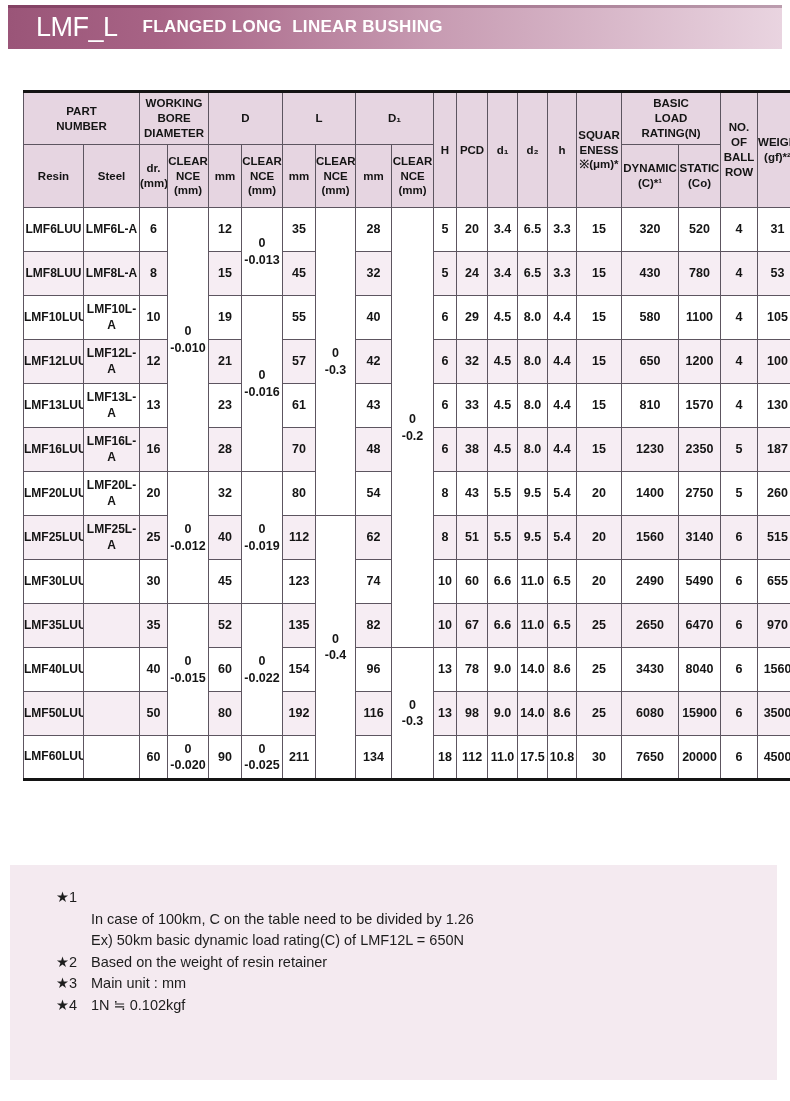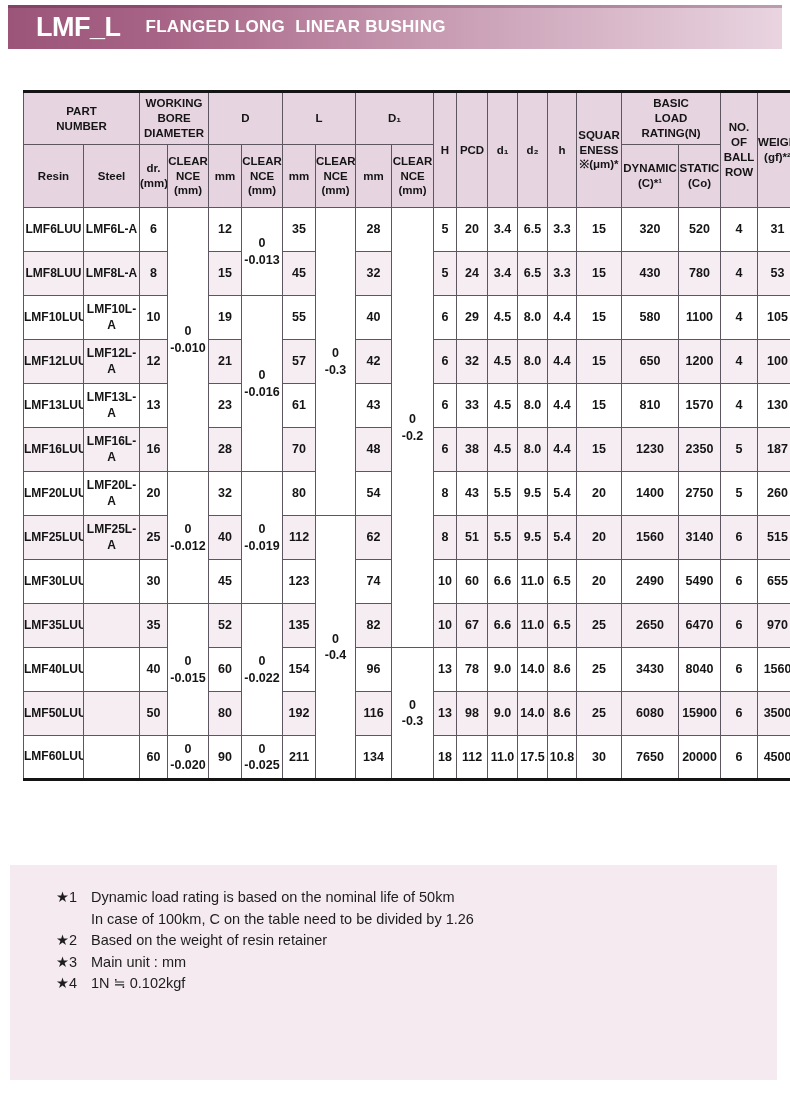--- a/index.html
+++ b/index.html
@@ -8,21 +8,21 @@
     font-family:"Liberation Sans",sans-serif;color:#111;
     overflow:hidden;position:relative;
   }
   
   .title-bar{
     margin:5px 8px 0 8px;height:44px;box-sizing:border-box;
     background:linear-gradient(90deg,#9a5578 0%,#a86486 20%,#c79bb2 55%,#e9d4e0 100%);
     box-shadow:inset 0 3px 0 rgba(72,16,46,.28);
     display:flex;align-items:center;padding-left:28px;
   }
-  .model{color:#fff;font-size:27px;font-weight:bold;letter-spacing:-0.5px;white-space:pre;}
+  .model{color:#fff;font-size:27px;font-weight:normal;letter-spacing:-0.5px;white-space:pre;}
   .subtitle{color:#fff;font-size:17px;font-weight:bold;margin-left:25px;letter-spacing:.3px;white-space:pre;}
   
   table.spec{
     border-collapse:collapse;table-layout:fixed;width:774px;
     margin:41px 0 0 23px;
     border-top:3px solid #141414;border-bottom:3px solid #141414;
     border-left:1.5px solid #2b2b2b;border-right:1.5px solid #2b2b2b;
   }
   .spec th,.spec td{
     border:1px solid #5d5560;text-align:center;vertical-align:middle;
@@ -390,25 +390,28 @@
       <td>20000</td>
       <td>6</td>
       <td>4500</td>
     </tr>
   </tbody>
 </table>
 
 <div class="notes">
   <div class="note-line">
     <span class="note-marker">★1</span>
-    <span class="note-text">Dynamic load rating is based on the nominal life of 50km</span>
   </div>
   <div class="note-line">
     <span class="note-marker"></span>
     <span class="note-text">In case of 100km, C on the table need to be divided by 1.26</span>
+  </div>
+  <div class="note-line">
+    <span class="note-marker"></span>
+    <span class="note-text">Ex) 50km basic dynamic load rating(C) of LMF12L = 650N</span>
   </div>
   <div class="note-line">
     <span class="note-marker">★2</span>
     <span class="note-text">Based on the weight of resin retainer</span>
   </div>
   <div class="note-line">
     <span class="note-marker">★3</span>
     <span class="note-text">Main unit : mm</span>
   </div>
   <div class="note-line">

